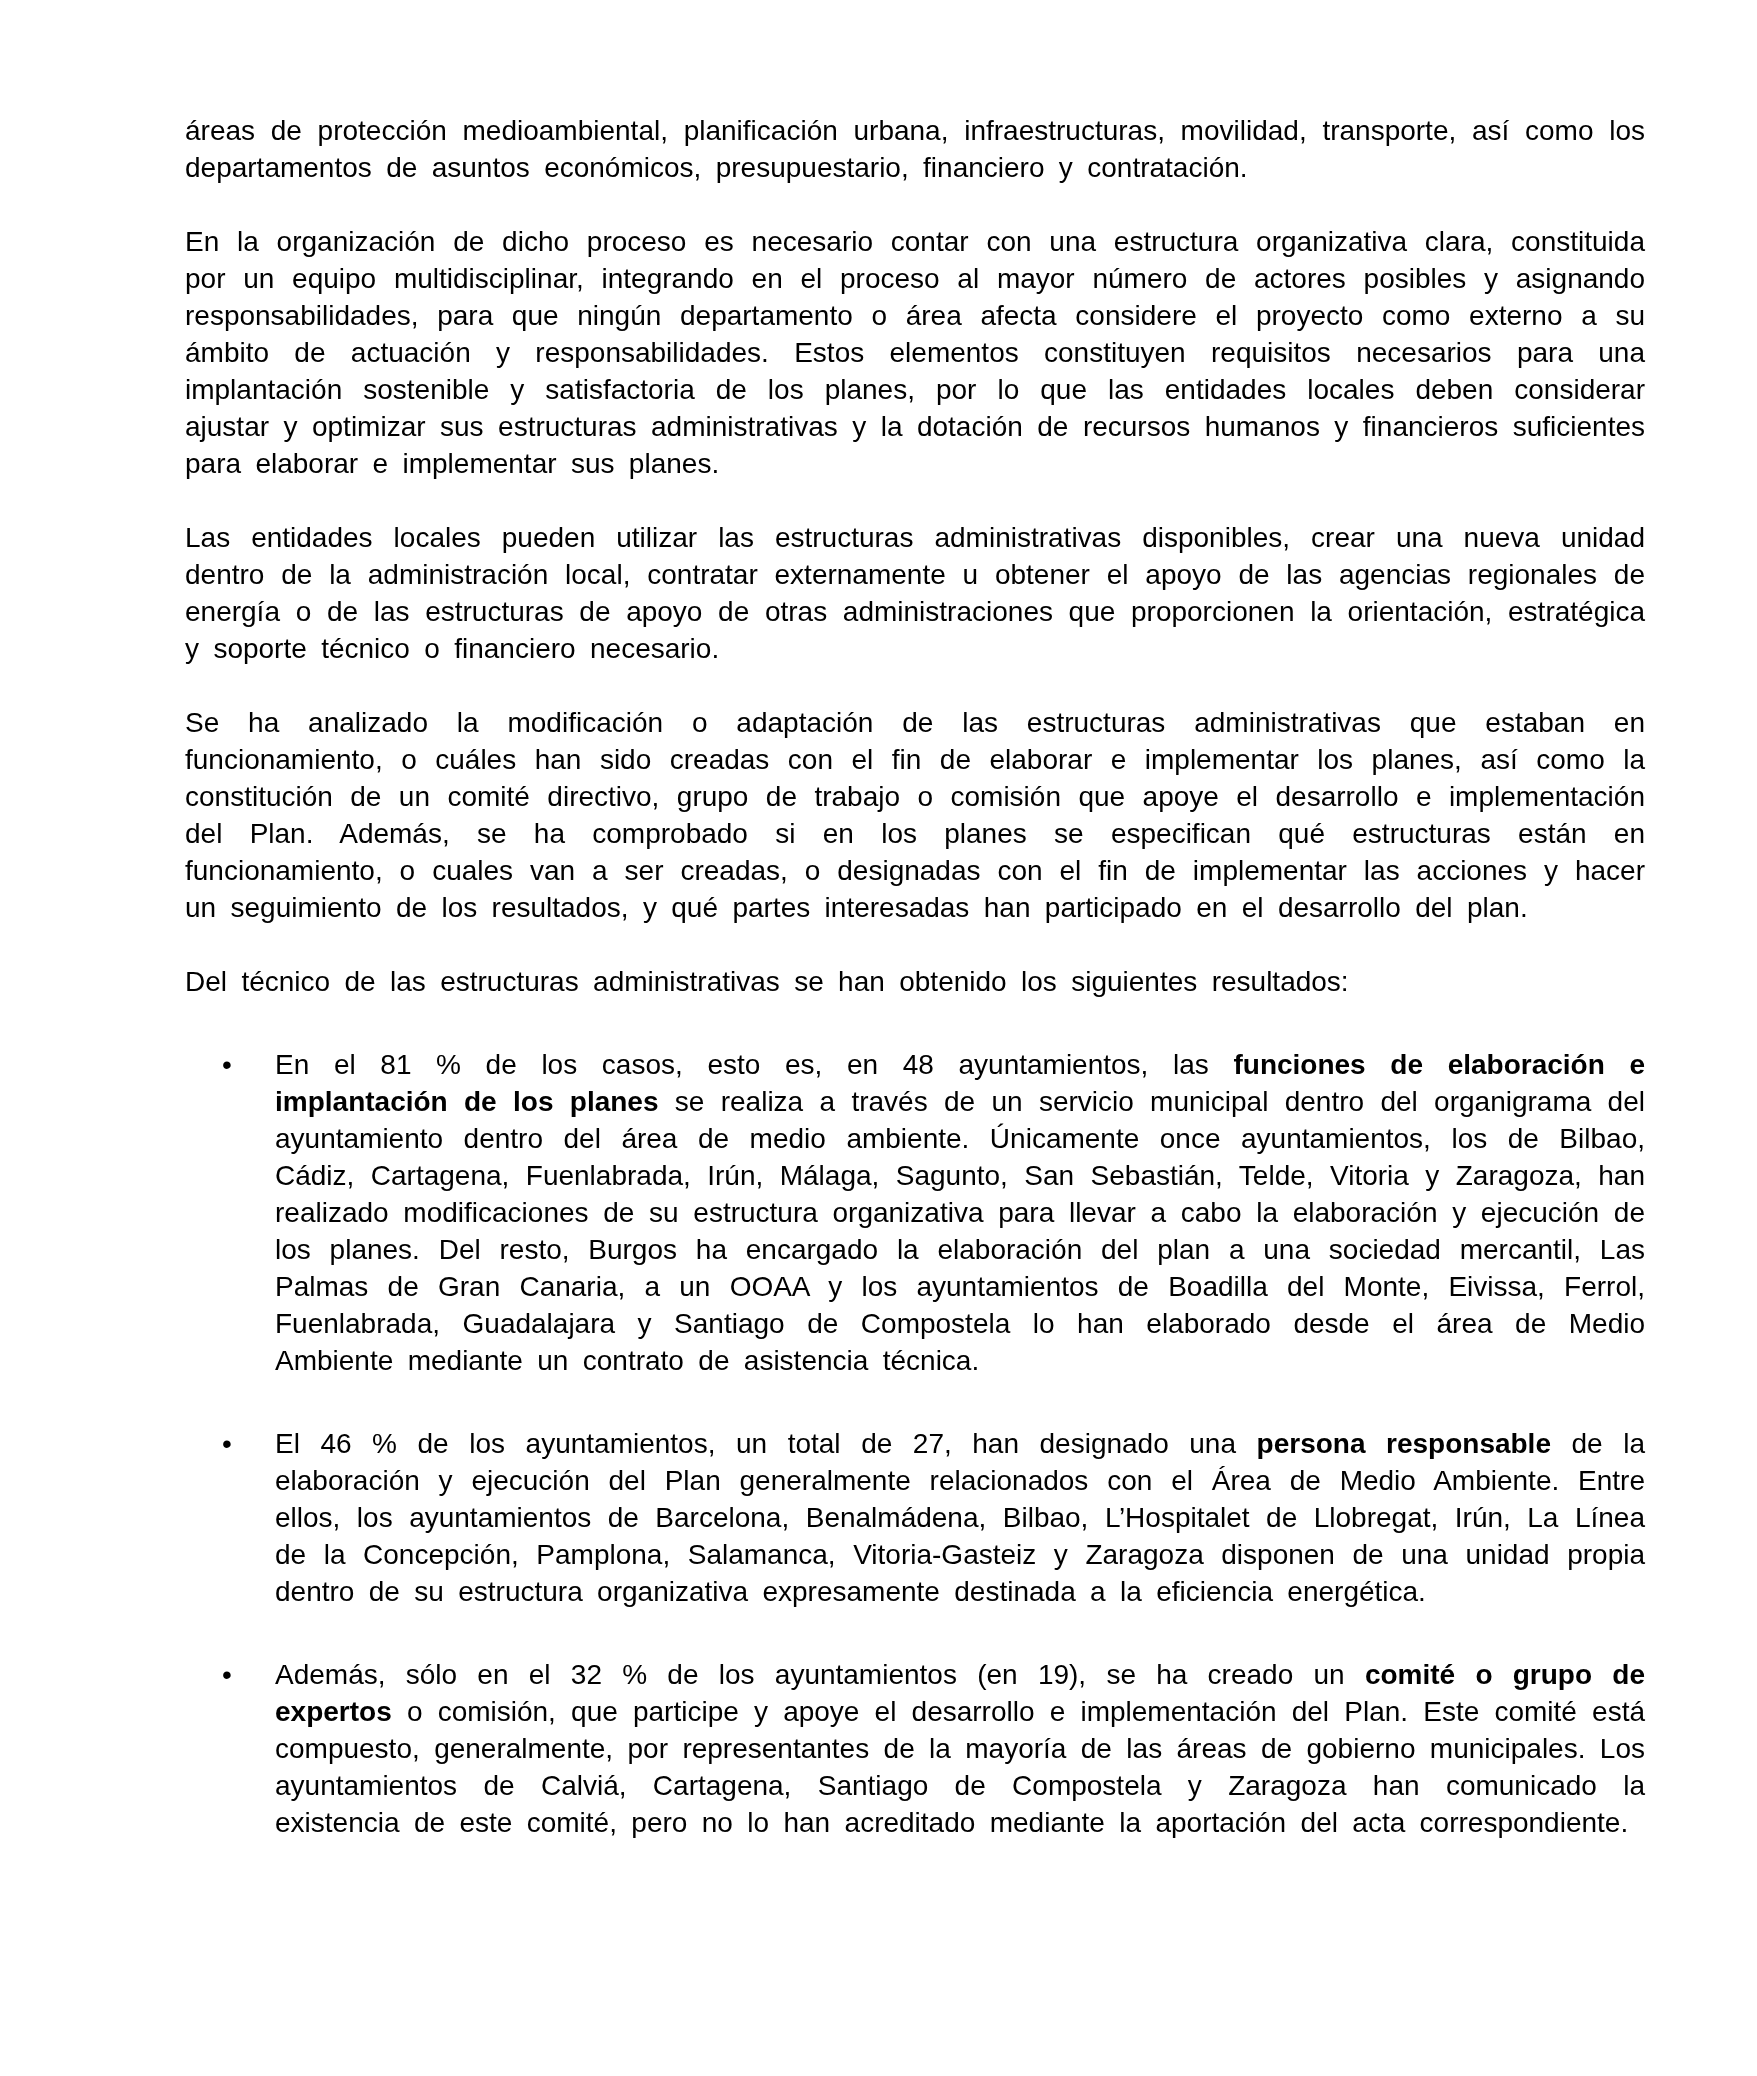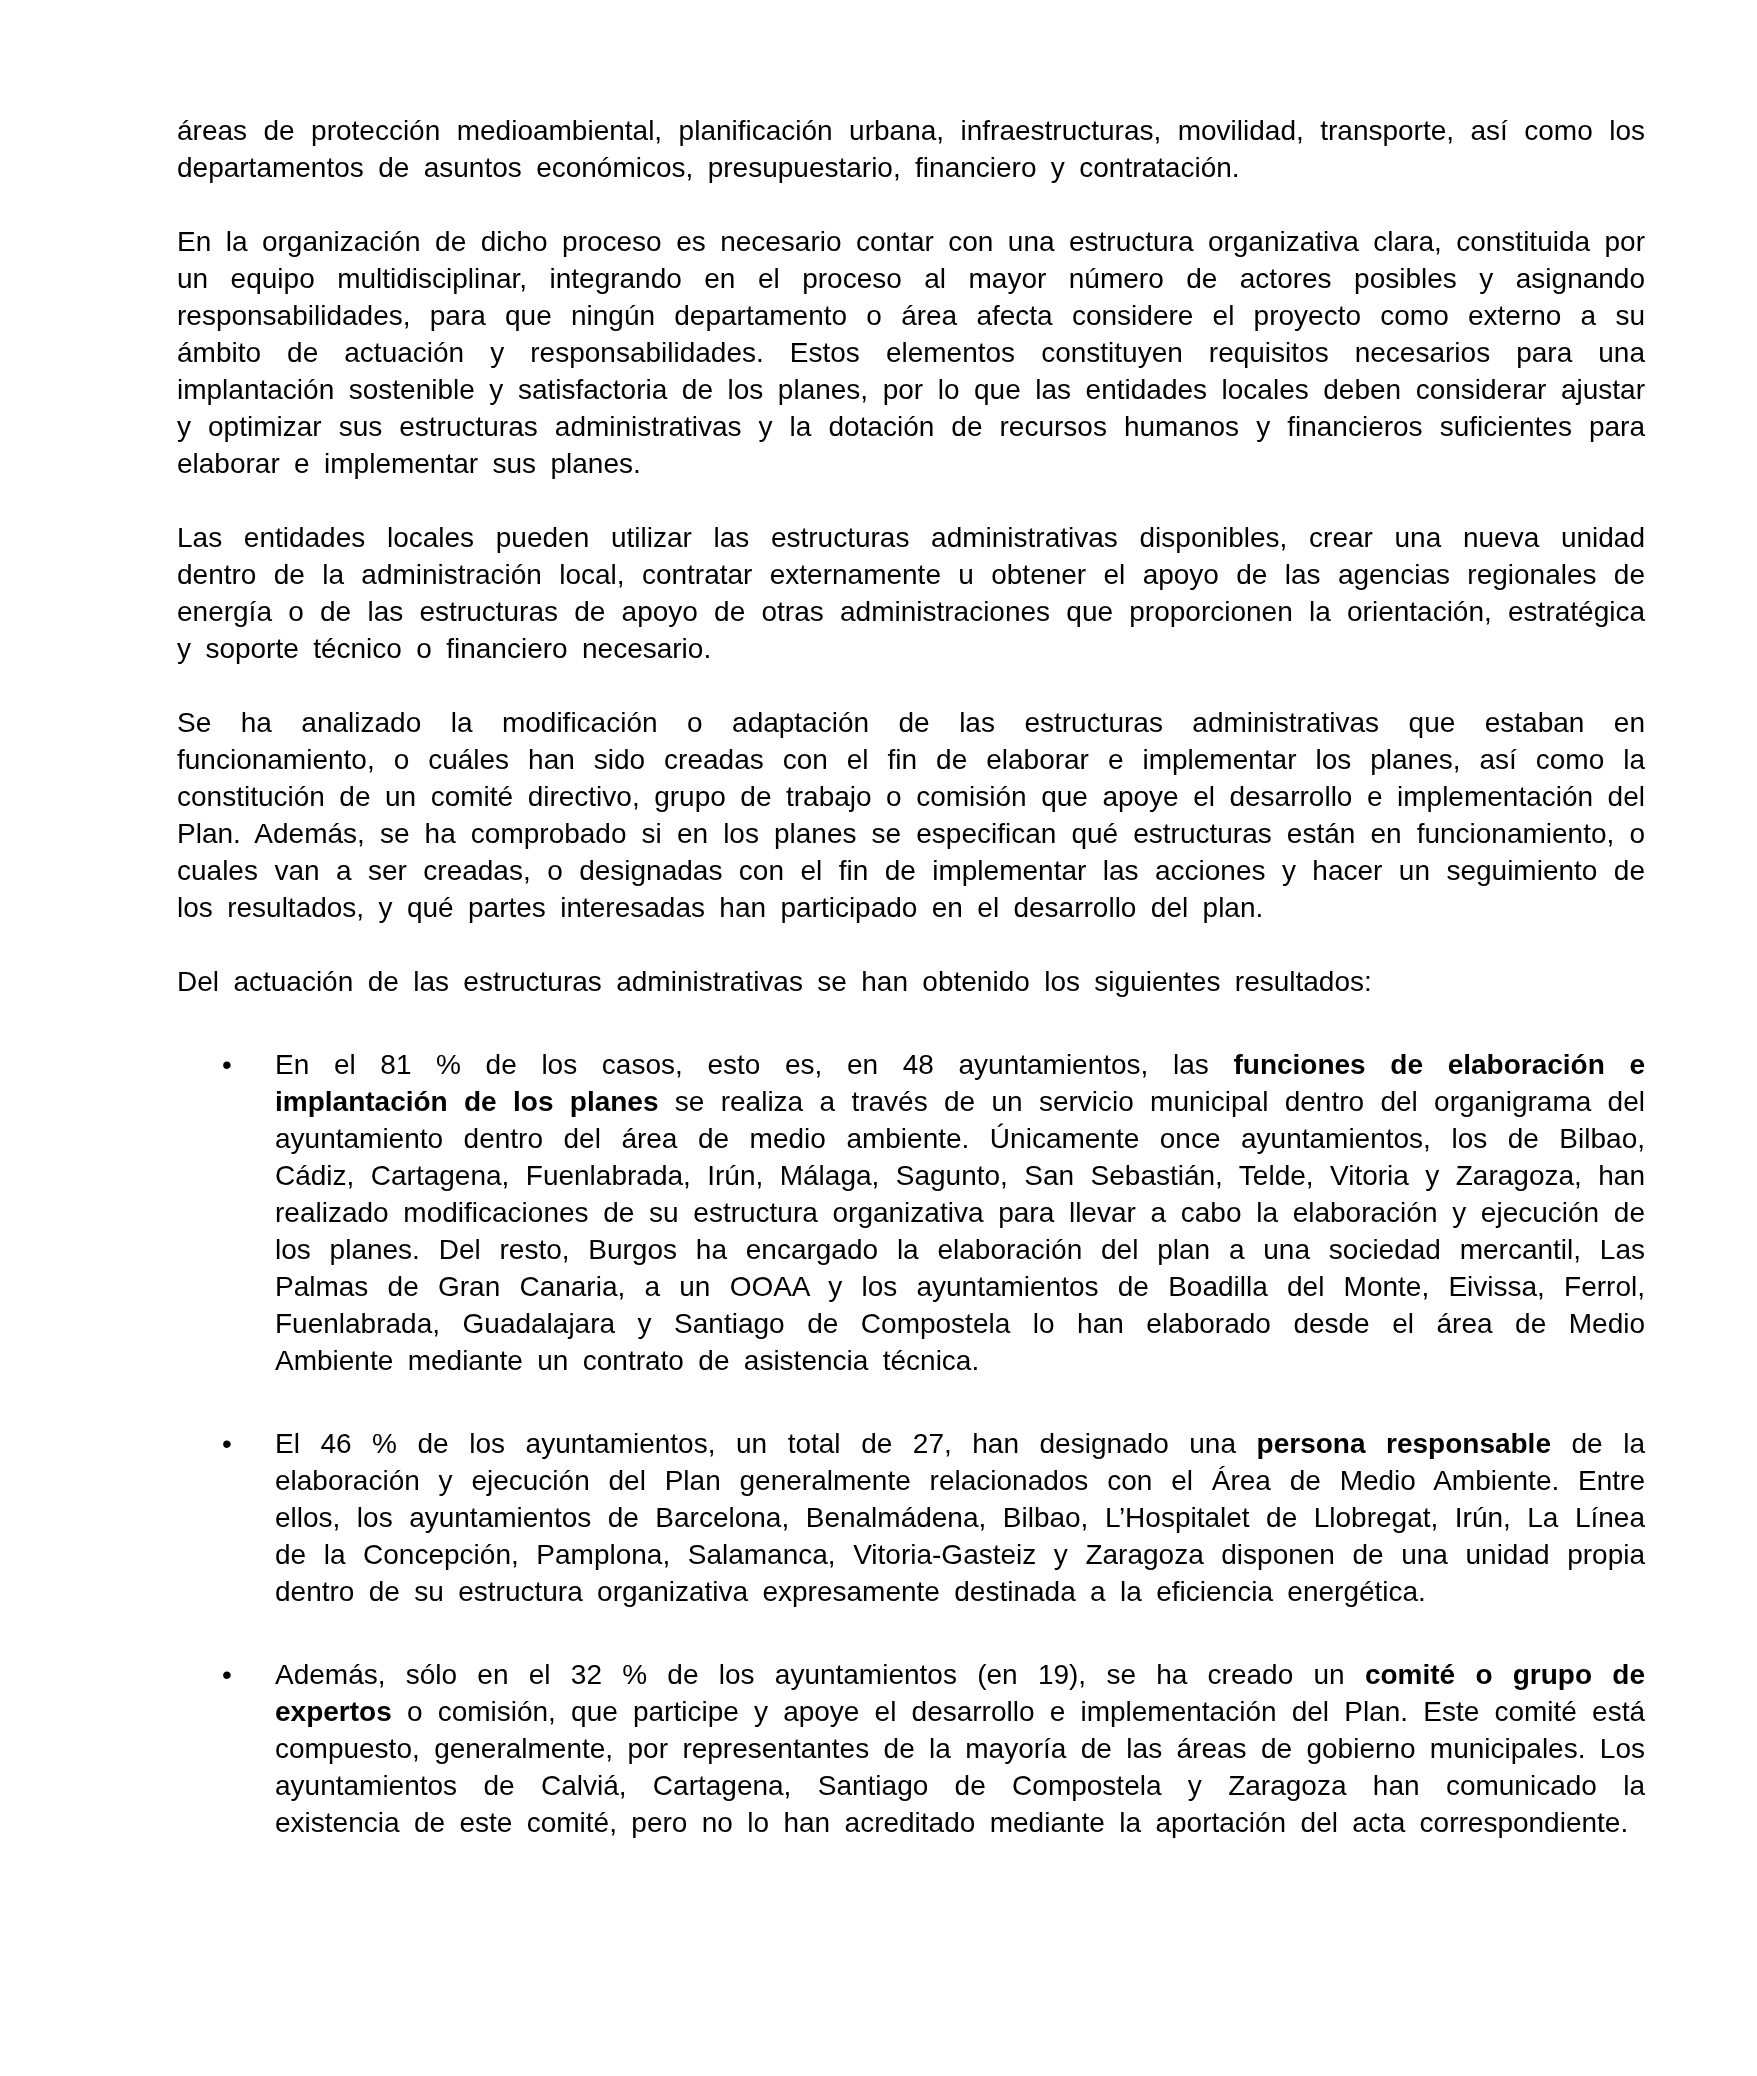--- a/index.html
+++ b/index.html
@@ -20,21 +20,21 @@
     left: 169px;
     top: 112px;
     width: 1476px;
     color: #000000;
     font-size: 28px;
     line-height: 37px;
     text-align: justify;
     word-spacing: 6.6px;
   }
   .para {
-    margin: 0 0 37px 8px;
+    margin: 0 0 37px 16px;
   }
   .para.intro {
     margin-bottom: 46px;
   }
   ul.bullets {
     list-style: none;
     margin: 0;
     padding: 0;
   }
   li.bullet-item {
@@ -62,21 +62,21 @@
   <div class="content">
 
     <p class="para">áreas de protección medioambiental, planificación urbana, infraestructuras, movilidad, transporte, así como los departamentos de asuntos económicos, presupuestario, financiero y contratación.</p>
 
     <p class="para">En la organización de dicho proceso es necesario contar con una estructura organizativa clara, constituida por un equipo multidisciplinar, integrando en el proceso al mayor número de actores posibles y asignando responsabilidades, para que ningún departamento o área afecta considere el proyecto como externo a su ámbito de actuación y responsabilidades. Estos elementos constituyen requisitos necesarios para una implantación sostenible y satisfactoria de los planes, por lo que las entidades locales deben considerar ajustar y optimizar sus estructuras administrativas y la dotación de recursos humanos y financieros suficientes para elaborar e implementar sus planes.</p>
 
     <p class="para">Las entidades locales pueden utilizar las estructuras administrativas disponibles, crear una nueva unidad dentro de la administración local, contratar externamente u obtener el apoyo de las agencias regionales de energía o de las estructuras de apoyo de otras administraciones que proporcionen la orientación, estratégica y soporte técnico o financiero necesario.</p>
 
     <p class="para">Se ha analizado la modificación o adaptación de las estructuras administrativas que estaban en funcionamiento, o cuáles han sido creadas con el fin de elaborar e implementar los planes, así como la constitución de un comité directivo, grupo de trabajo o comisión que apoye el desarrollo e implementación del Plan. Además, se ha comprobado si en los planes se especifican qué estructuras están en funcionamiento, o cuales van a ser creadas, o designadas con el fin de implementar las acciones y hacer un seguimiento de los resultados, y qué partes interesadas han participado en el desarrollo del plan.</p>
 
-    <p class="para intro">Del actuación de las estructuras administrativas se han obtenido los siguientes resultados:</p>
+    <p class="para intro">Del técnico de las estructuras administrativas se han obtenido los siguientes resultados:</p>
 
     <ul class="bullets">
       <li class="bullet-item">
         <span class="marker">•</span>
         <span class="btext"><span>En el 81 % de los casos, esto es, en 48 ayuntamientos, las </span><b>funciones de elaboración e implantación de los planes</b><span> se realiza a través de un servicio municipal dentro del organigrama del ayuntamiento dentro del área de medio ambiente. Únicamente once ayuntamientos, los de Bilbao, Cádiz, Cartagena, Fuenlabrada, Irún, Málaga, Sagunto, San Sebastián, Telde, Vitoria y Zaragoza, han realizado modificaciones de su estructura organizativa para llevar a cabo la elaboración y ejecución de los planes. Del resto, Burgos ha encargado la elaboración del plan a una sociedad mercantil, Las Palmas de Gran Canaria, a un OOAA y los ayuntamientos de Boadilla del Monte, Eivissa, Ferrol, Fuenlabrada, Guadalajara y Santiago de Compostela lo han elaborado desde el área de Medio Ambiente mediante un contrato de asistencia técnica.</span></span>
       </li>
       <li class="bullet-item">
         <span class="marker">•</span>
         <span class="btext"><span>El 46 % de los ayuntamientos, un total de 27, han designado una </span><b>persona responsable</b><span> de la elaboración y ejecución del Plan generalmente relacionados con el Área de Medio Ambiente. Entre ellos, los ayuntamientos de Barcelona, Benalmádena, Bilbao, L’Hospitalet de Llobregat, Irún, La Línea de la Concepción, Pamplona, Salamanca, Vitoria-Gasteiz y Zaragoza disponen de una unidad propia dentro de su estructura organizativa expresamente destinada a la eficiencia energética.</span></span>
       </li>

